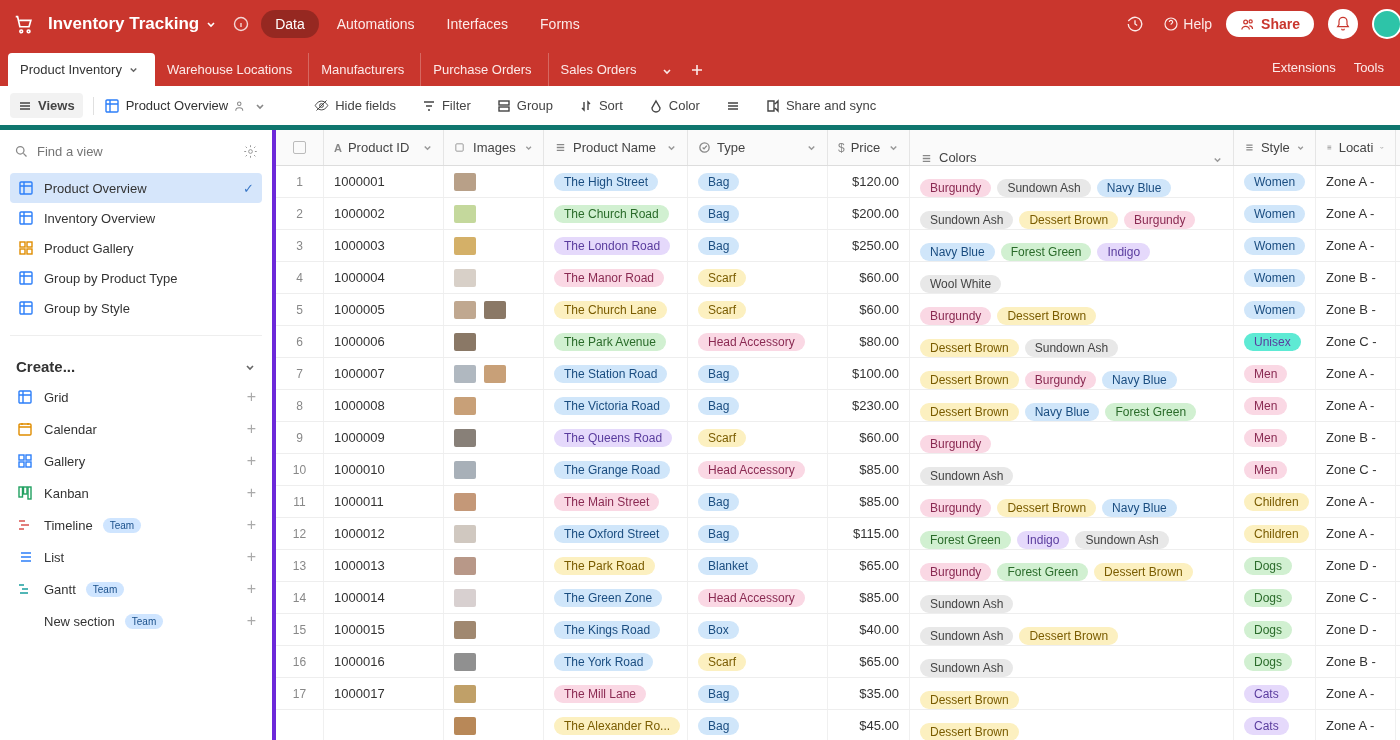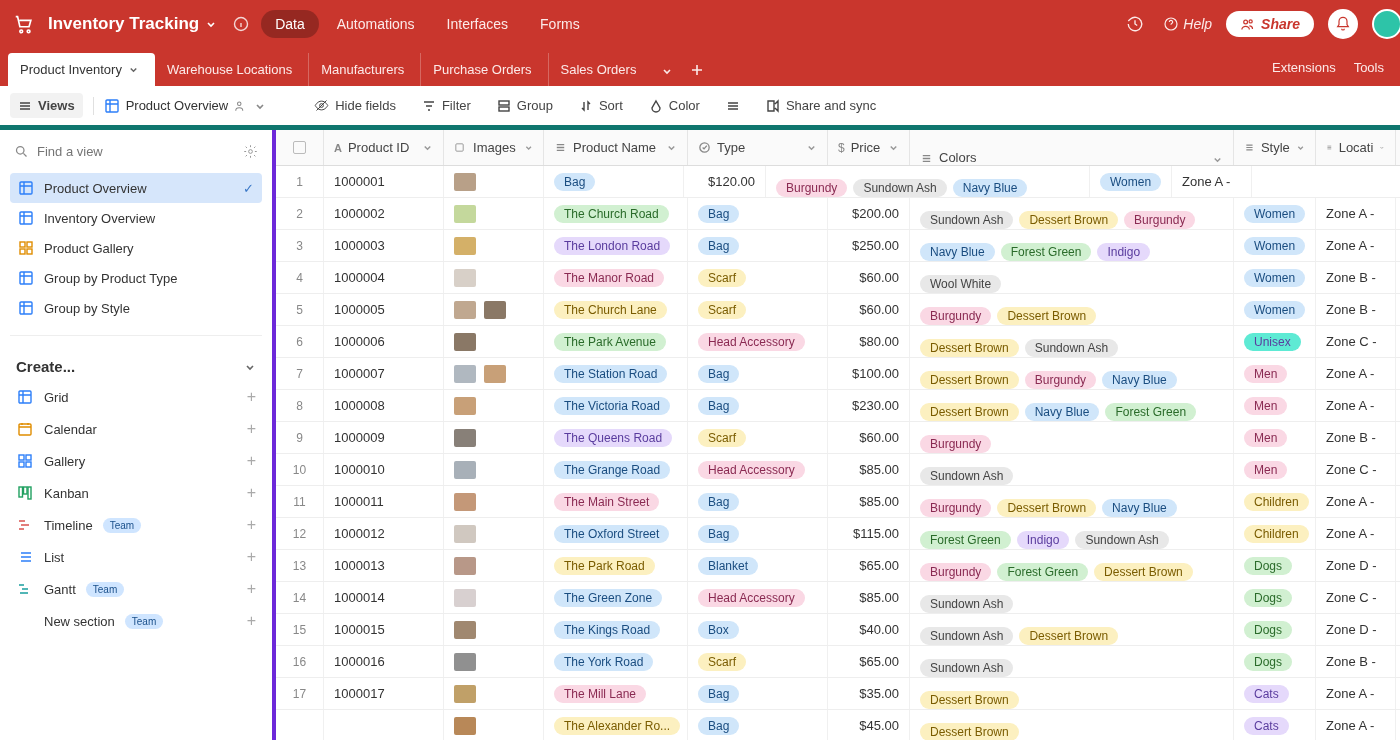--- a/index.html
+++ b/index.html
@@ -4,21 +4,21 @@
 <style>
 * { box-sizing: border-box; margin: 0; padding: 0; }
 body { font-family: -apple-system, BlinkMacSystemFont, "Segoe UI", Helvetica, Arial, sans-serif; font-size: 13px; color: #333; overflow: hidden; width: 1400px; height: 740px; }
 .header { background: #c9362d; color: #fff; height: 48px; display: flex; align-items: center; padding: 0 12px; }
 .header .logo { width: 24px; height: 24px; display: flex; align-items: center; justify-content: center; margin-right: 12px; }
 .header .title { font-size: 17px; font-weight: 600; display: flex; align-items: center; gap: 6px; margin-right: 16px; }
 .header .nav { display: flex; gap: 4px; margin-left: 12px; }
 .header .nav-item { padding: 6px 14px; border-radius: 20px; font-size: 14px; cursor: pointer; color: #fceae9; }
 .header .nav-item.active { background: rgba(0,0,0,0.25); color: #fff; font-weight: 500; }
 .header .spacer { flex: 1; }
-.header .right { display: flex; align-items: center; gap: 14px; font-style: italic; }
+.header .right { display: flex; align-items: center; gap: 14px; }
 .header .icon-btn { width: 28px; height: 28px; display: flex; align-items: center; justify-content: center; cursor: pointer; color: #fceae9; }
 .header .help { display: flex; align-items: center; gap: 4px; color: #fceae9; font-size: 14px; cursor: pointer; }
 .header .share-btn { background: #fff; color: #c9362d; padding: 5px 14px; border-radius: 20px; font-weight: 600; font-size: 14px; display: flex; align-items: center; gap: 6px; cursor: pointer; }
 .header .notif { width: 30px; height: 30px; background: #fff; border-radius: 50%; display: flex; align-items: center; justify-content: center; color: #c9362d; cursor: pointer; }
 .header .avatar { width: 30px; height: 30px; background: #2dc4a8; border-radius: 50%; border: 2px solid #fff; cursor: pointer; margin-right: -14px; }
 .info-icon { opacity: 0.8; }
 
 .tabs-bar { background: #c9362d; height: 38px; display: flex; align-items: flex-end; padding: 0 8px; }
 .tab { padding: 9px 16px 9px 12px; font-size: 13px; color: #fceae9; cursor: pointer; display: flex; align-items: center; gap: 6px; border-right: 1px solid rgba(255,255,255,0.25); }
 .tab.active { background: #fff; color: #333; border-radius: 4px 4px 0 0; font-weight: 500; border-right: none; }
@@ -470,20 +470,23 @@
           </svg>
         </div>
       </div>
     <div id="gbody">
         <div class="grow">
           <div class="gc c-num">1</div>
           <div class="gc c-pid">1000001</div>
           <div class="gc c-img">
             <span class="thumb" style="background:#b8a088"></span>
           </div>
+          <div class="gc c-pname">
+            <span class="pill" style="background:#d0e6fa;color:#1a4d80">The High Street</span>
+          </div>
           <div class="gc c-type">
             <span class="pill" style="background:#d0e6fa;color:#1a4d80">Bag</span>
           </div>
           <div class="gc c-price">$120.00</div>
           <div class="gc c-colors">
             <span class="pill" style="background:#fad8e4;color:#8a2a52">Burgundy</span>
             <span class="pill" style="background:#e8e8e8;color:#444">Sundown Ash</span>
             <span class="pill" style="background:#d0e6fa;color:#1a4d80">Navy Blue</span>
           </div>
           <div class="gc c-style">

